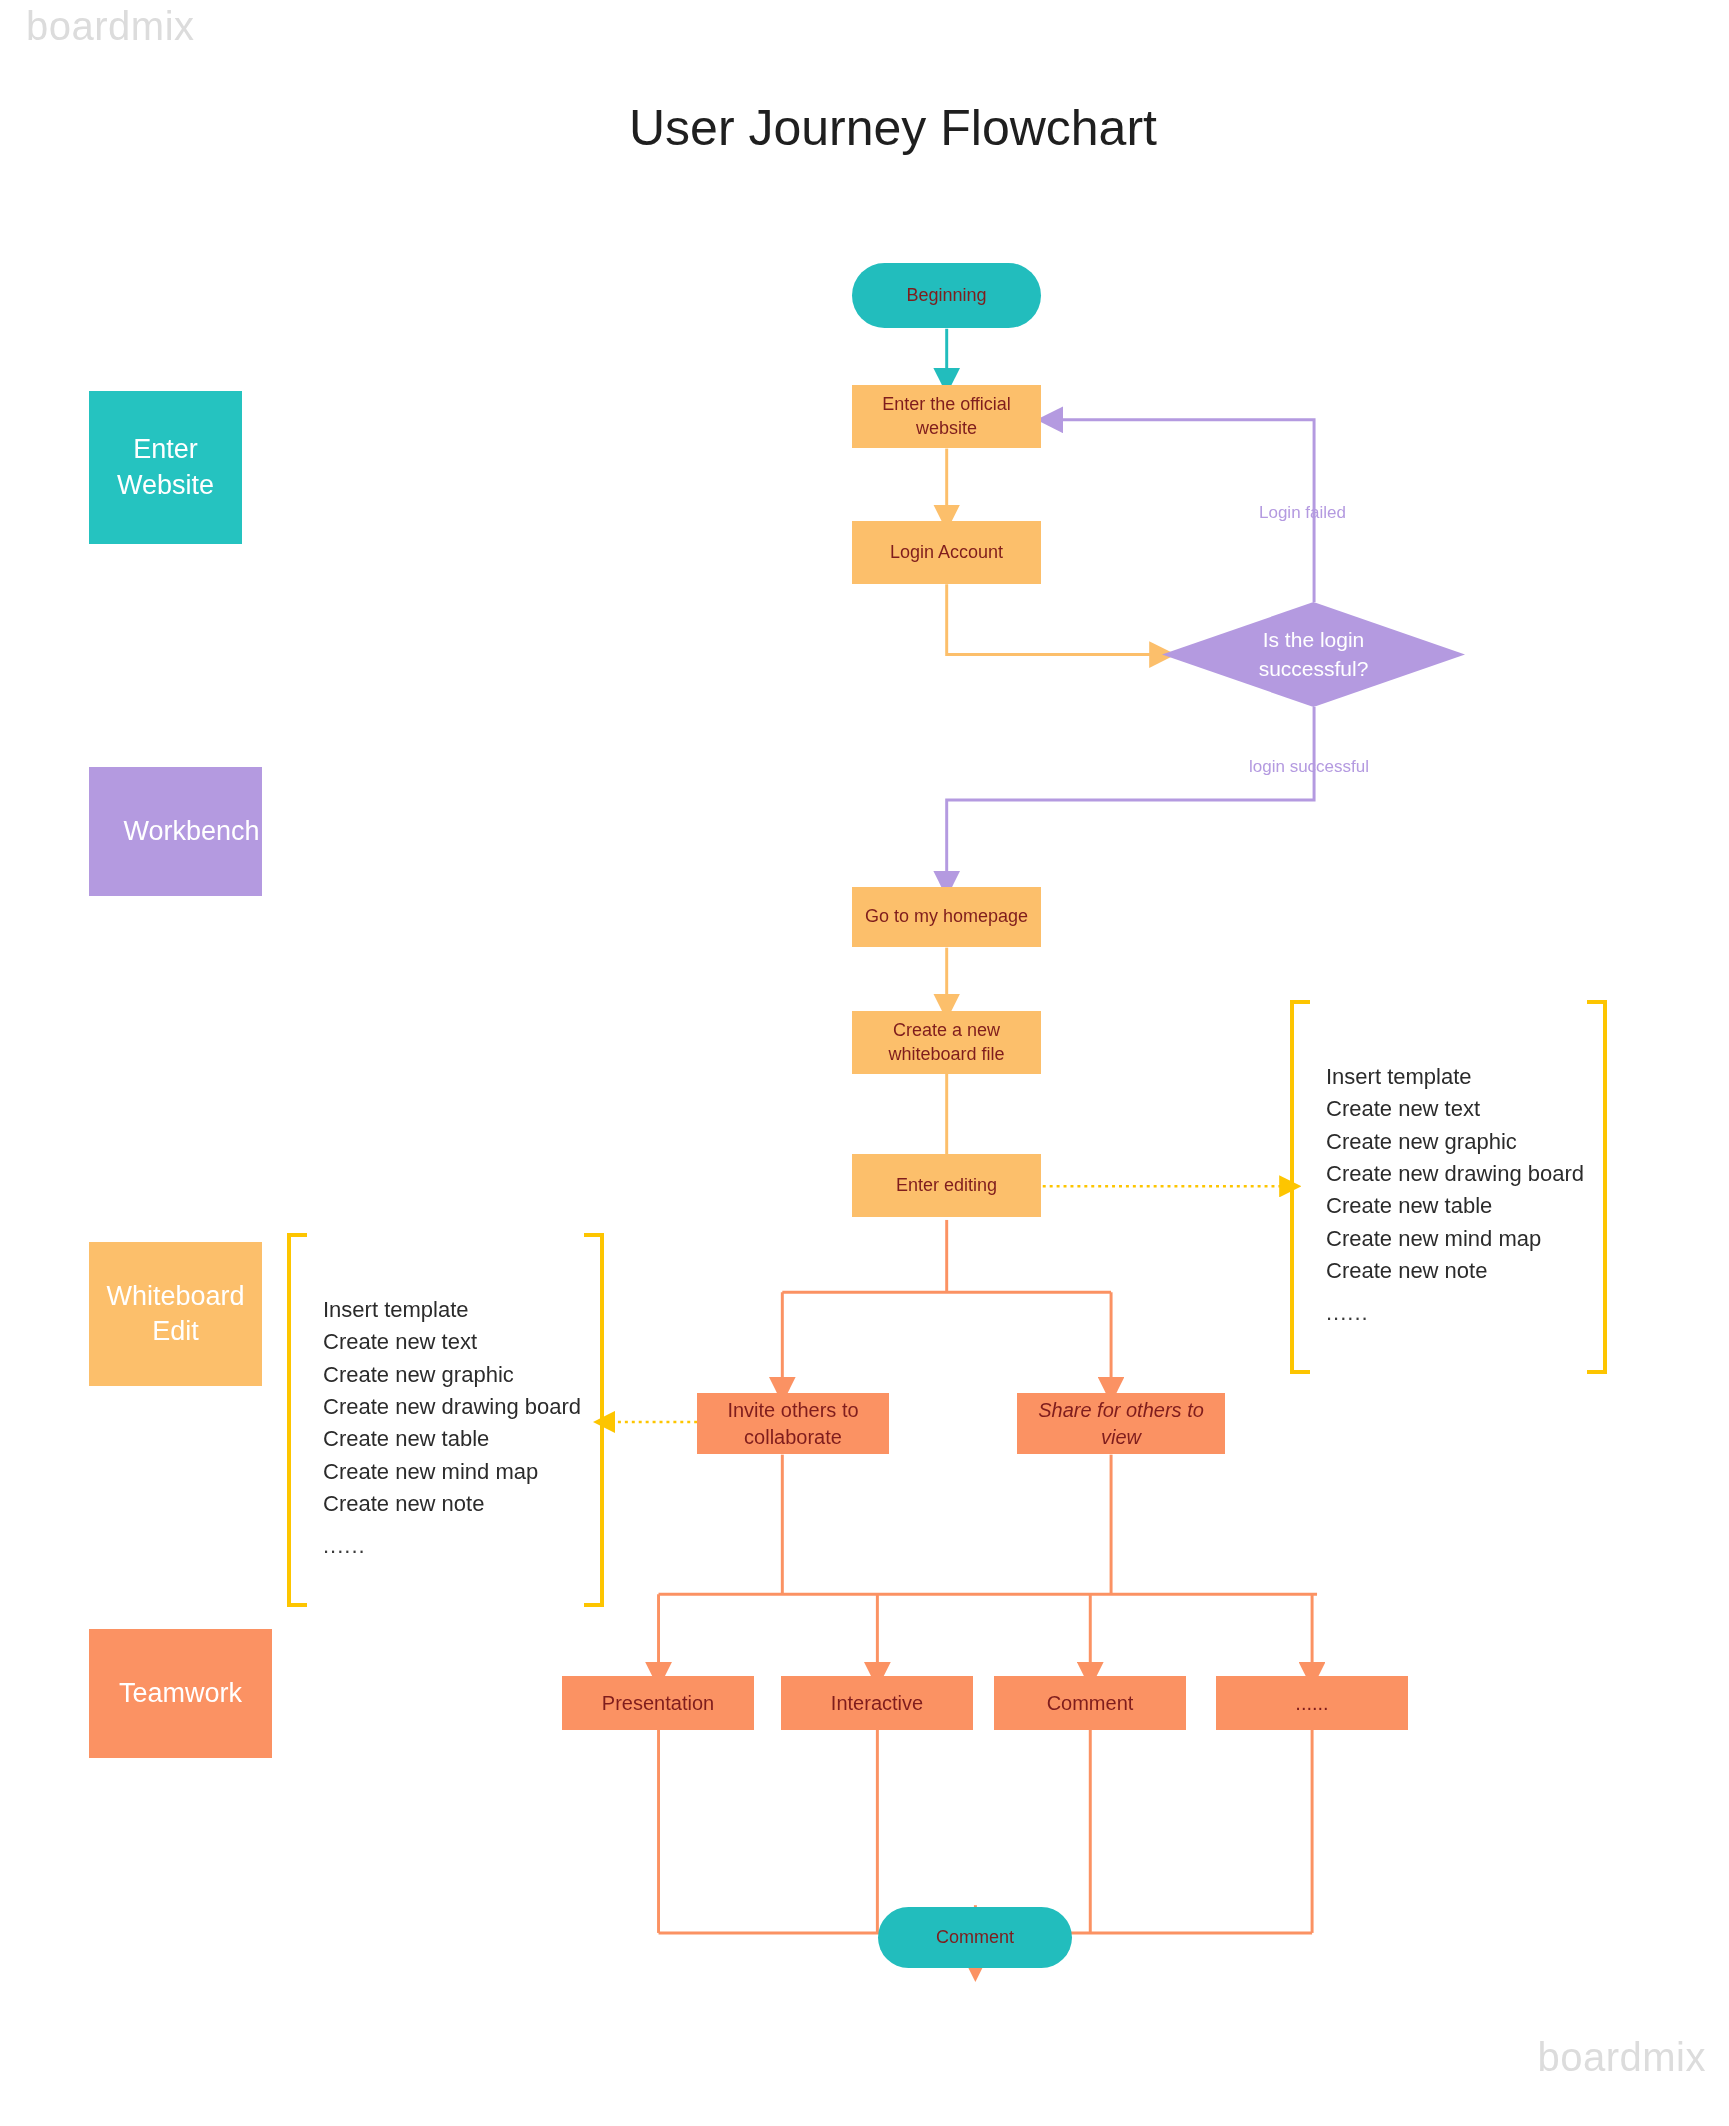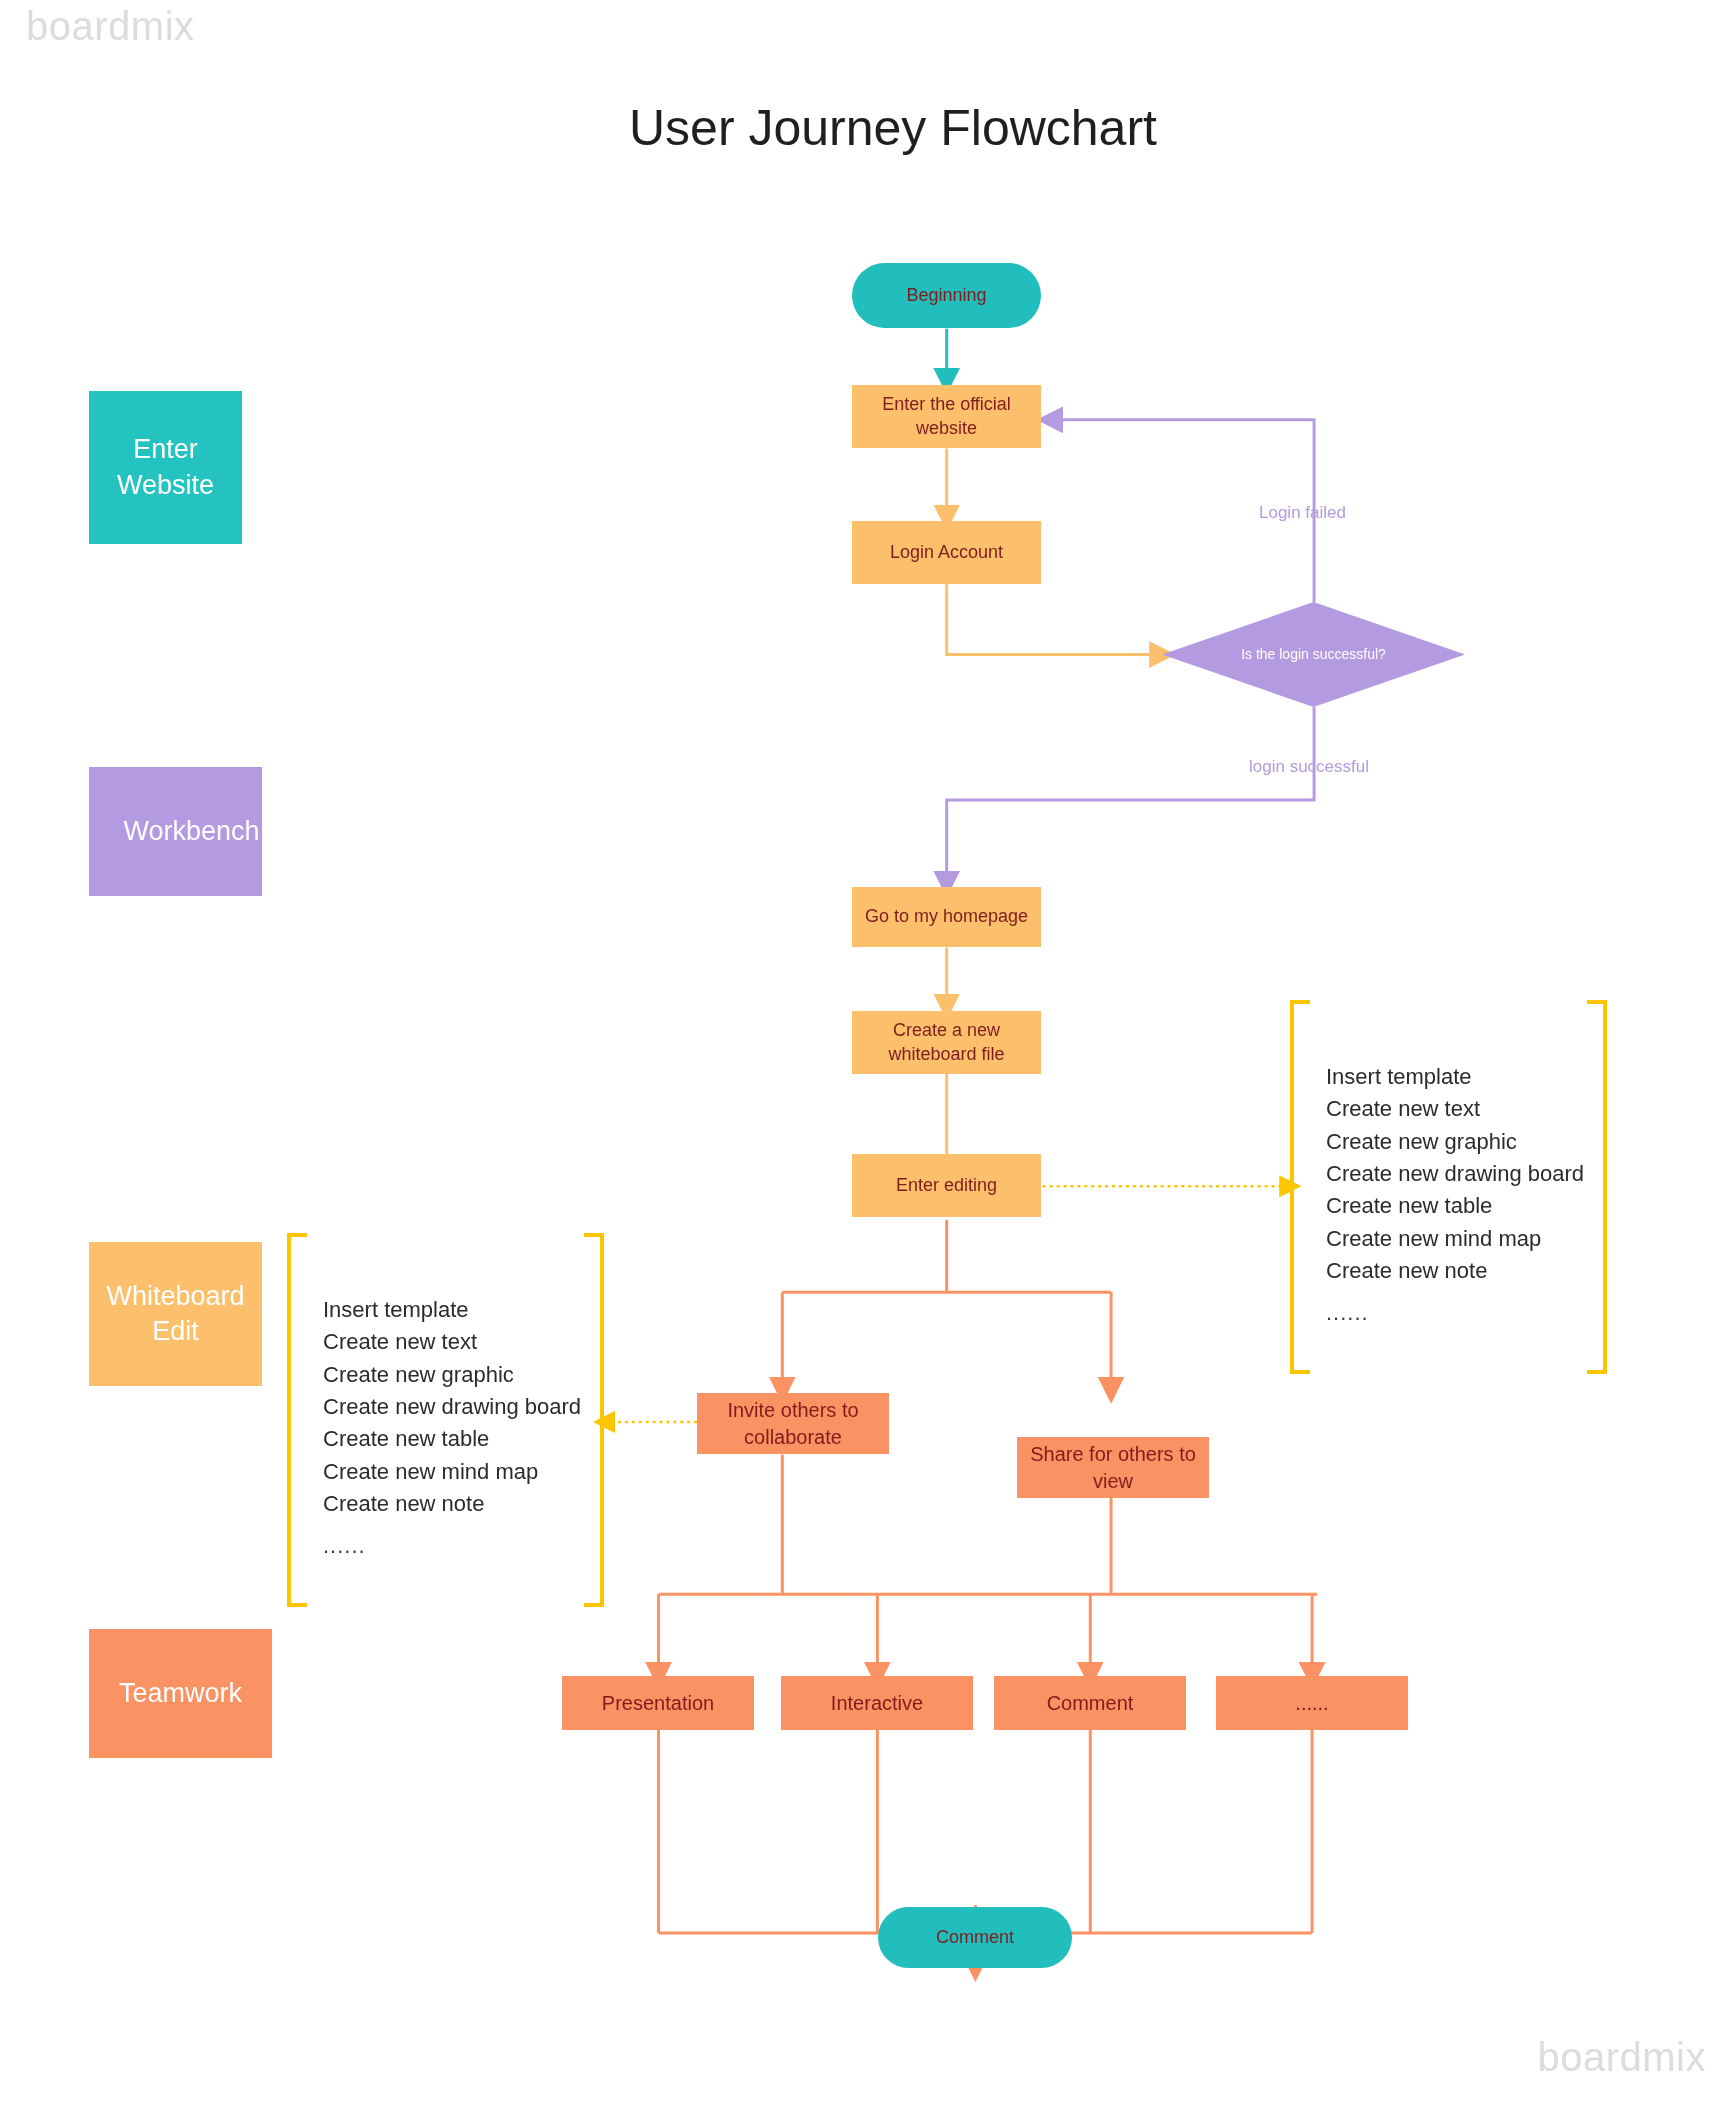--- a/index.html
+++ b/index.html
@@ -91,21 +91,21 @@
   .diamond-label {
     position: absolute;
     left: 0; top: 0;
     width: 100%;
     height: 100%;
     display: flex;
     align-items: center;
     justify-content: center;
     text-align: center;
     color: #ffffff;
-    font-size: 14px;
+    font-size: 21px;
     line-height: 1.35;
   }
 
   .edge-label {
     position: absolute;
     color: #b49ae0;
     font-size: 17px;
     white-space: nowrap;
   }
 
@@ -263,21 +263,21 @@
   </div>
 
   <div class="node proc-orange" style="left:852px; top:1154px; width:189px; height:63px;">
     <span>Enter editing</span>
   </div>
 
   <div class="node proc-salmon" style="left:697px; top:1393px; width:192px; height:61px;">
     <span style="max-width:149px;">Invite others to collaborate</span>
   </div>
 
-  <div class="node proc-salmon" style="left:1017px; top:1437px; width:192px; height:61px;">
+  <div class="node proc-salmon" style="left:1017px; top:1393px; width:208px; height:61px;font-style:italic;">
     <span>Share for others to view</span>
   </div>
 
   <div class="node proc-salmon" style="left:562px; top:1676px; width:192px; height:54px;">
     <span>Presentation</span>
   </div>
 
   <div class="node proc-salmon" style="left:781px; top:1676px; width:192px; height:54px;">
     <span>Interactive</span>
   </div>

